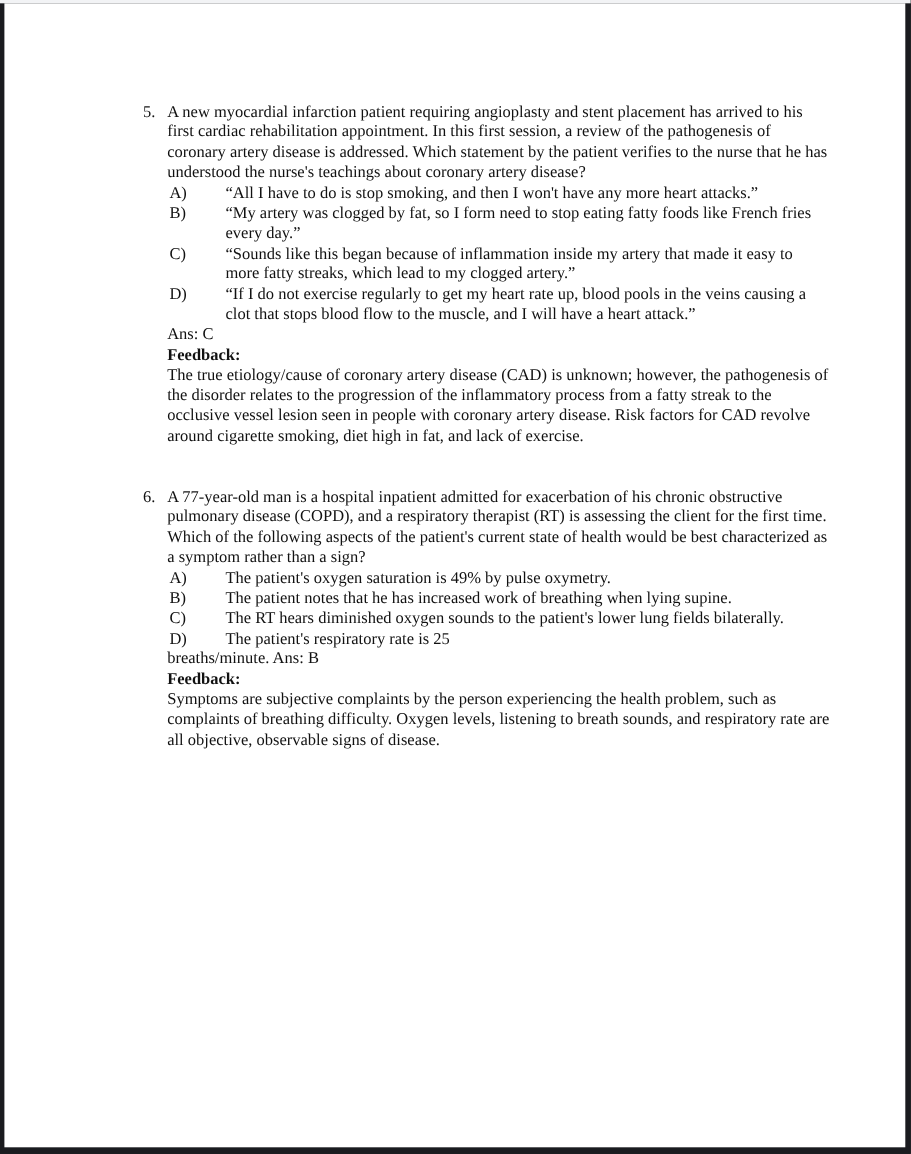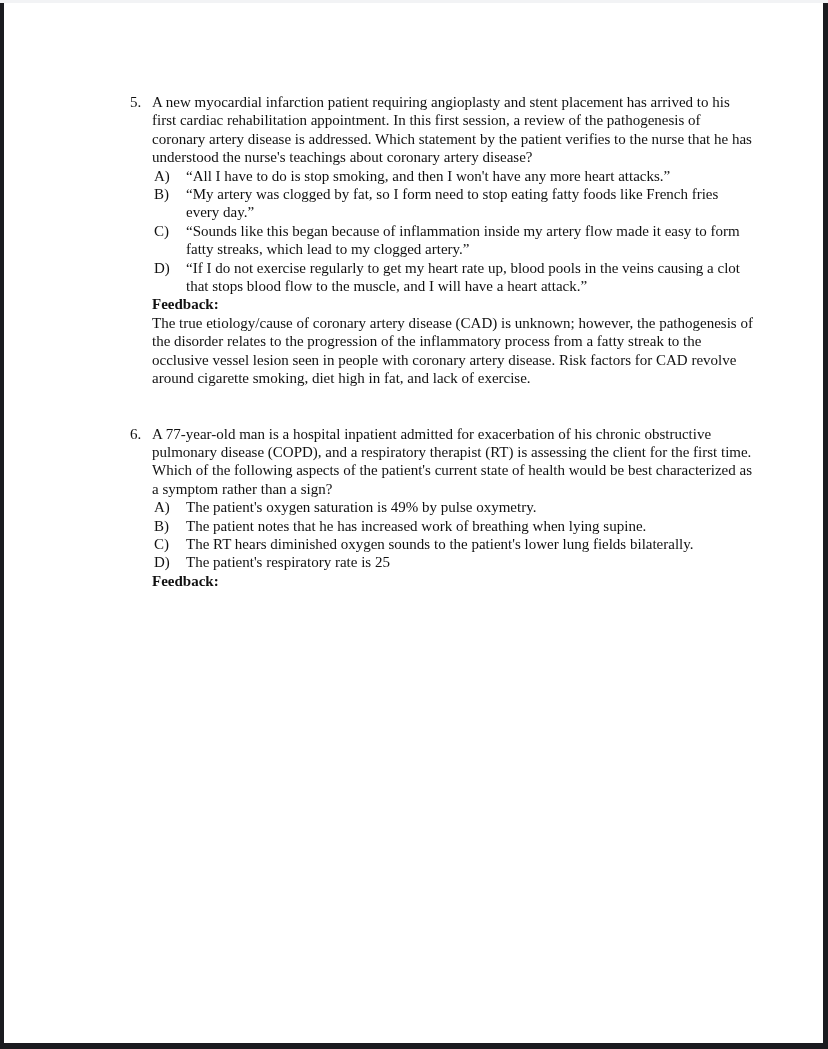--- a/index.html
+++ b/index.html
@@ -46,21 +46,21 @@
 
   .question { display: flex; }
   .question + .question { margin-top: 37px; }
 
   .qnum { flex: 0 0 22px; }
   .qbody { flex: 1 1 auto; min-width: 0; }
 
   .options { margin: 0; }
   .opt { display: flex; margin-left: 2px; }
   .opt-letter { flex: 0 0 32px; }
-  .opt-text { flex: 1 1 auto; min-width: 0; }
+  .opt-text { flex: 1 1 auto; min-width: 0; margin-left: 19px; }
 
   .fb-label { font-weight: bold; font-family: Liberation Serif, serif; }
 </style>
 </head>
 <body>
 
 <div class="viewport">
   <div class="top-gap"></div>
 
   <div class="page">
@@ -75,28 +75,29 @@
             <div class="opt">
               <span class="opt-letter">A)</span>
               <span class="opt-text">“All I have to do is stop smoking, and then I won't have any more heart attacks.”</span>
             </div>
             <div class="opt">
               <span class="opt-letter">B)</span>
               <span class="opt-text">“My artery was clogged by fat, so I form need to stop eating fatty foods like French fries every day.”</span>
             </div>
             <div class="opt">
               <span class="opt-letter">C)</span>
-              <span class="opt-text">“Sounds like this began because of inflammation inside my artery flow made it easy to form fatty streaks, which lead to my clogged artery.”</span>
+              <span class="opt-text">“Sounds like this began because of inflammation inside my artery that made it easy to more fatty streaks, which lead to my clogged artery.”</span>
             </div>
             <div class="opt">
               <span class="opt-letter">D)</span>
               <span class="opt-text">“If I do not exercise regularly to get my heart rate up, blood pools in the veins causing a clot that stops blood flow to the muscle, and I will have a heart attack.”</span>
             </div>
           </div>
 
+          <p class="ans-line">Ans: C</p>
           <p class="fb-label">Feedback:</p>
           <p class="fb-text">The true etiology/cause of coronary artery disease (CAD) is unknown; however, the pathogenesis of the disorder relates to the progression of the inflammatory process from a fatty streak to the occlusive vessel lesion seen in people with coronary artery disease. Risk factors for CAD revolve around cigarette smoking, diet high in fat, and lack of exercise.</p>
         </div>
       </section>
 
       <section class="question">
         <div class="qnum">6.</div>
         <div class="qbody">
           <p class="stem">A 77-year-old man is a hospital inpatient admitted for exacerbation of his chronic obstructive pulmonary disease (COPD), and a respiratory therapist (RT) is assessing the client for the first time. Which of the following aspects of the patient's current state of health would be best characterized as a symptom rather than a sign?</p>
 
@@ -112,19 +113,21 @@
             <div class="opt">
               <span class="opt-letter">C)</span>
               <span class="opt-text">The RT hears diminished oxygen sounds to the patient's lower lung fields bilaterally.</span>
             </div>
             <div class="opt">
               <span class="opt-letter">D)</span>
               <span class="opt-text">The patient's respiratory rate is 25</span>
             </div>
           </div>
 
+          <p class="ans-line">breaths/minute. Ans: B</p>
           <p class="fb-label">Feedback:</p>
+          <p class="fb-text">Symptoms are subjective complaints by the person experiencing the health problem, such as complaints of breathing difficulty. Oxygen levels, listening to breath sounds, and respiratory rate are all objective, observable signs of disease.</p>
         </div>
       </section>
 
     </div>
   </div>
 </div>
 
 </body></html>

